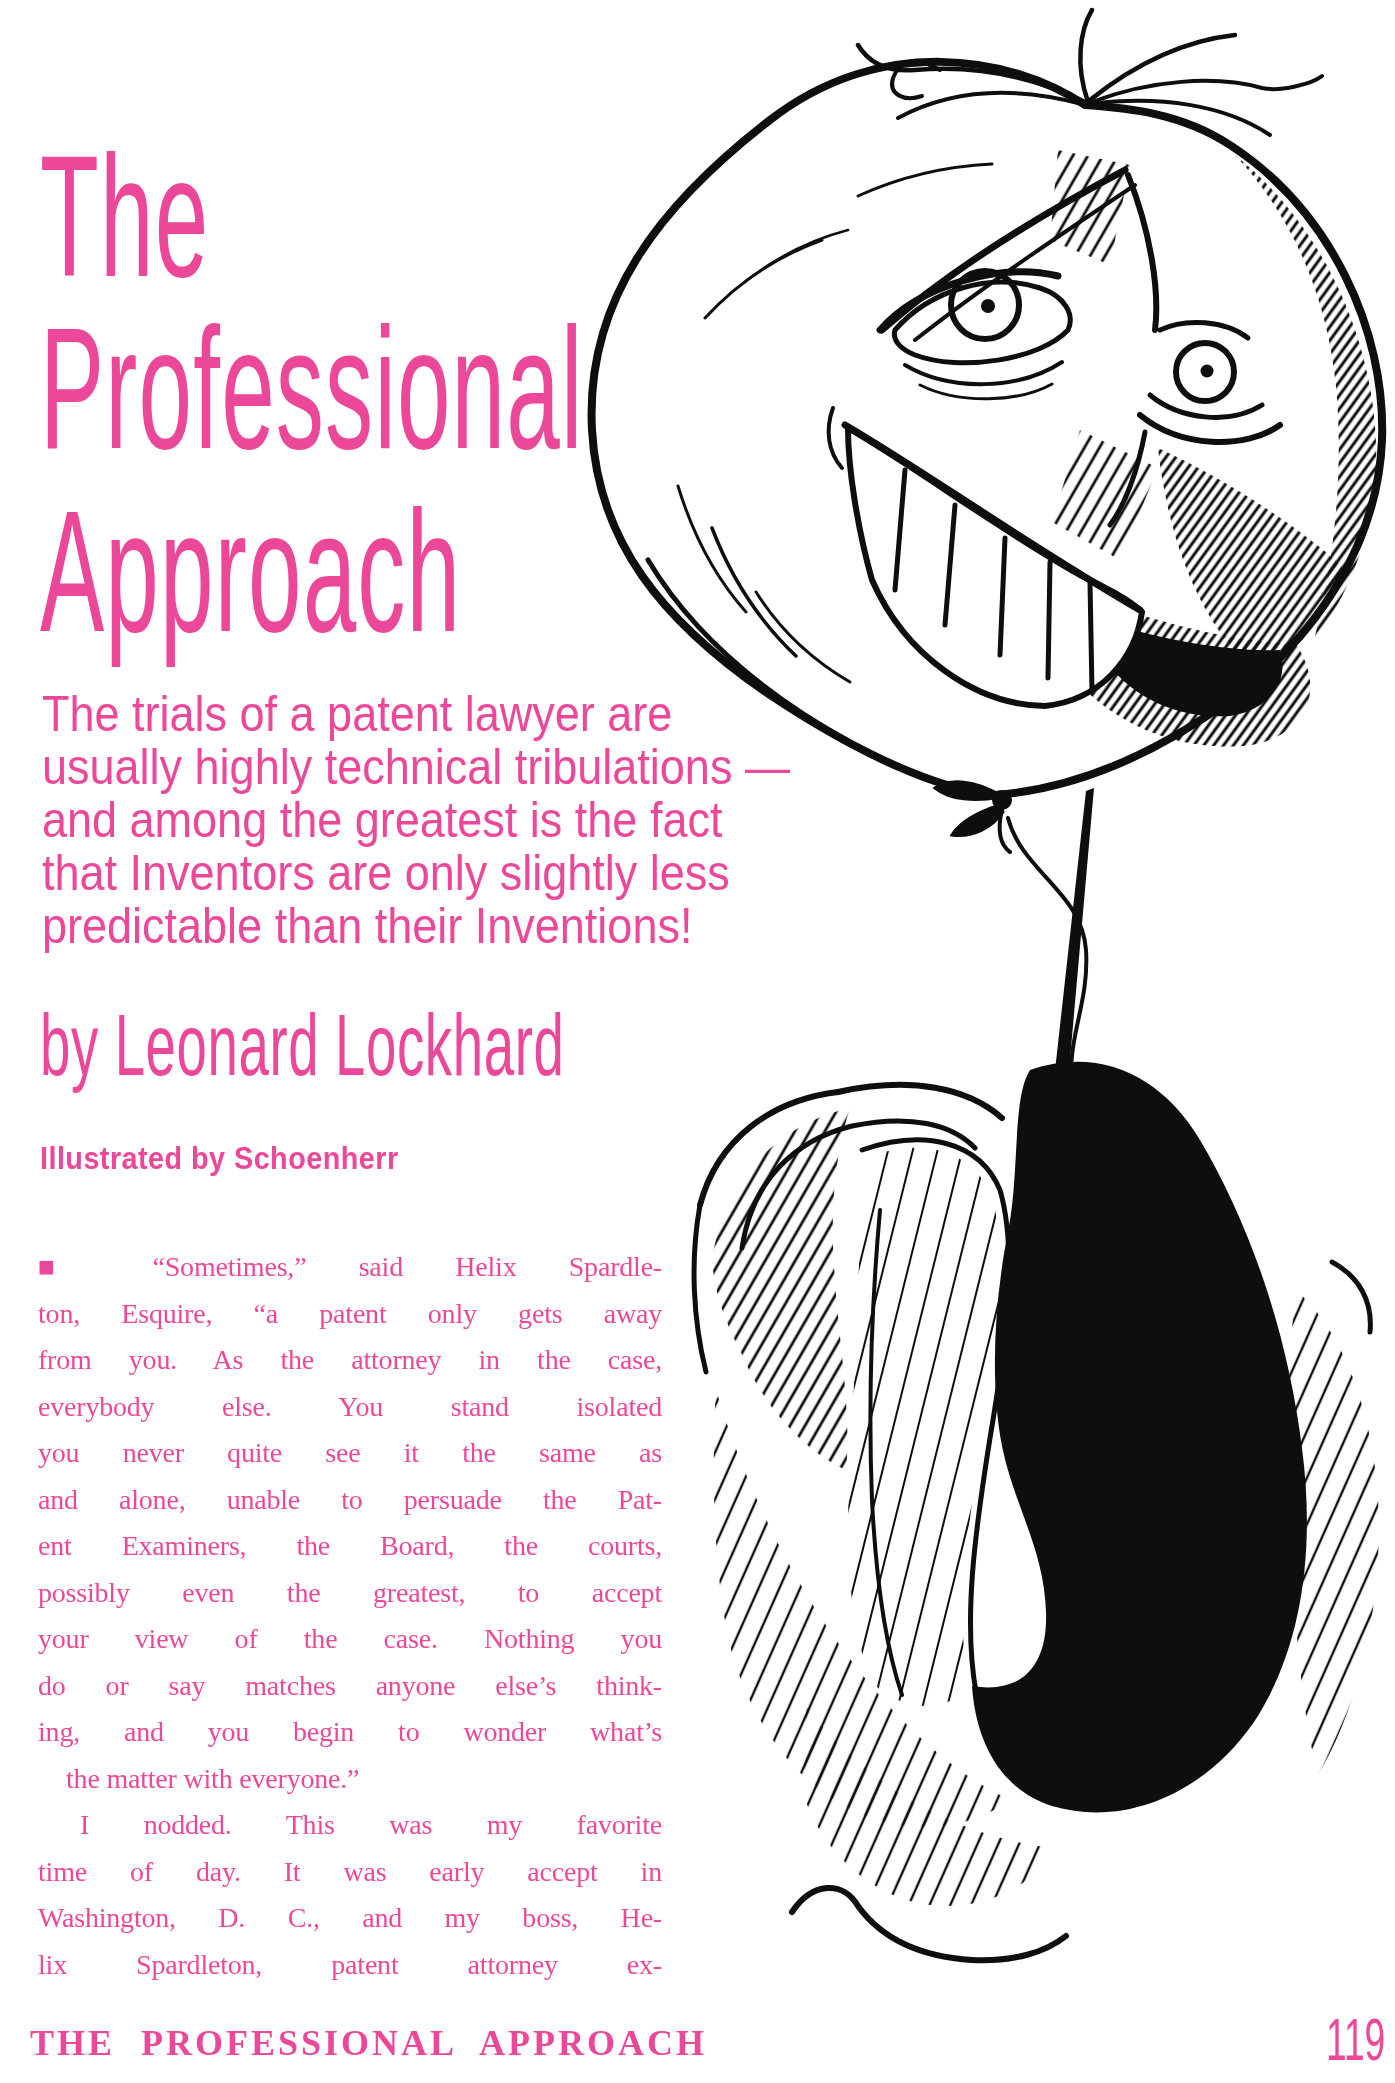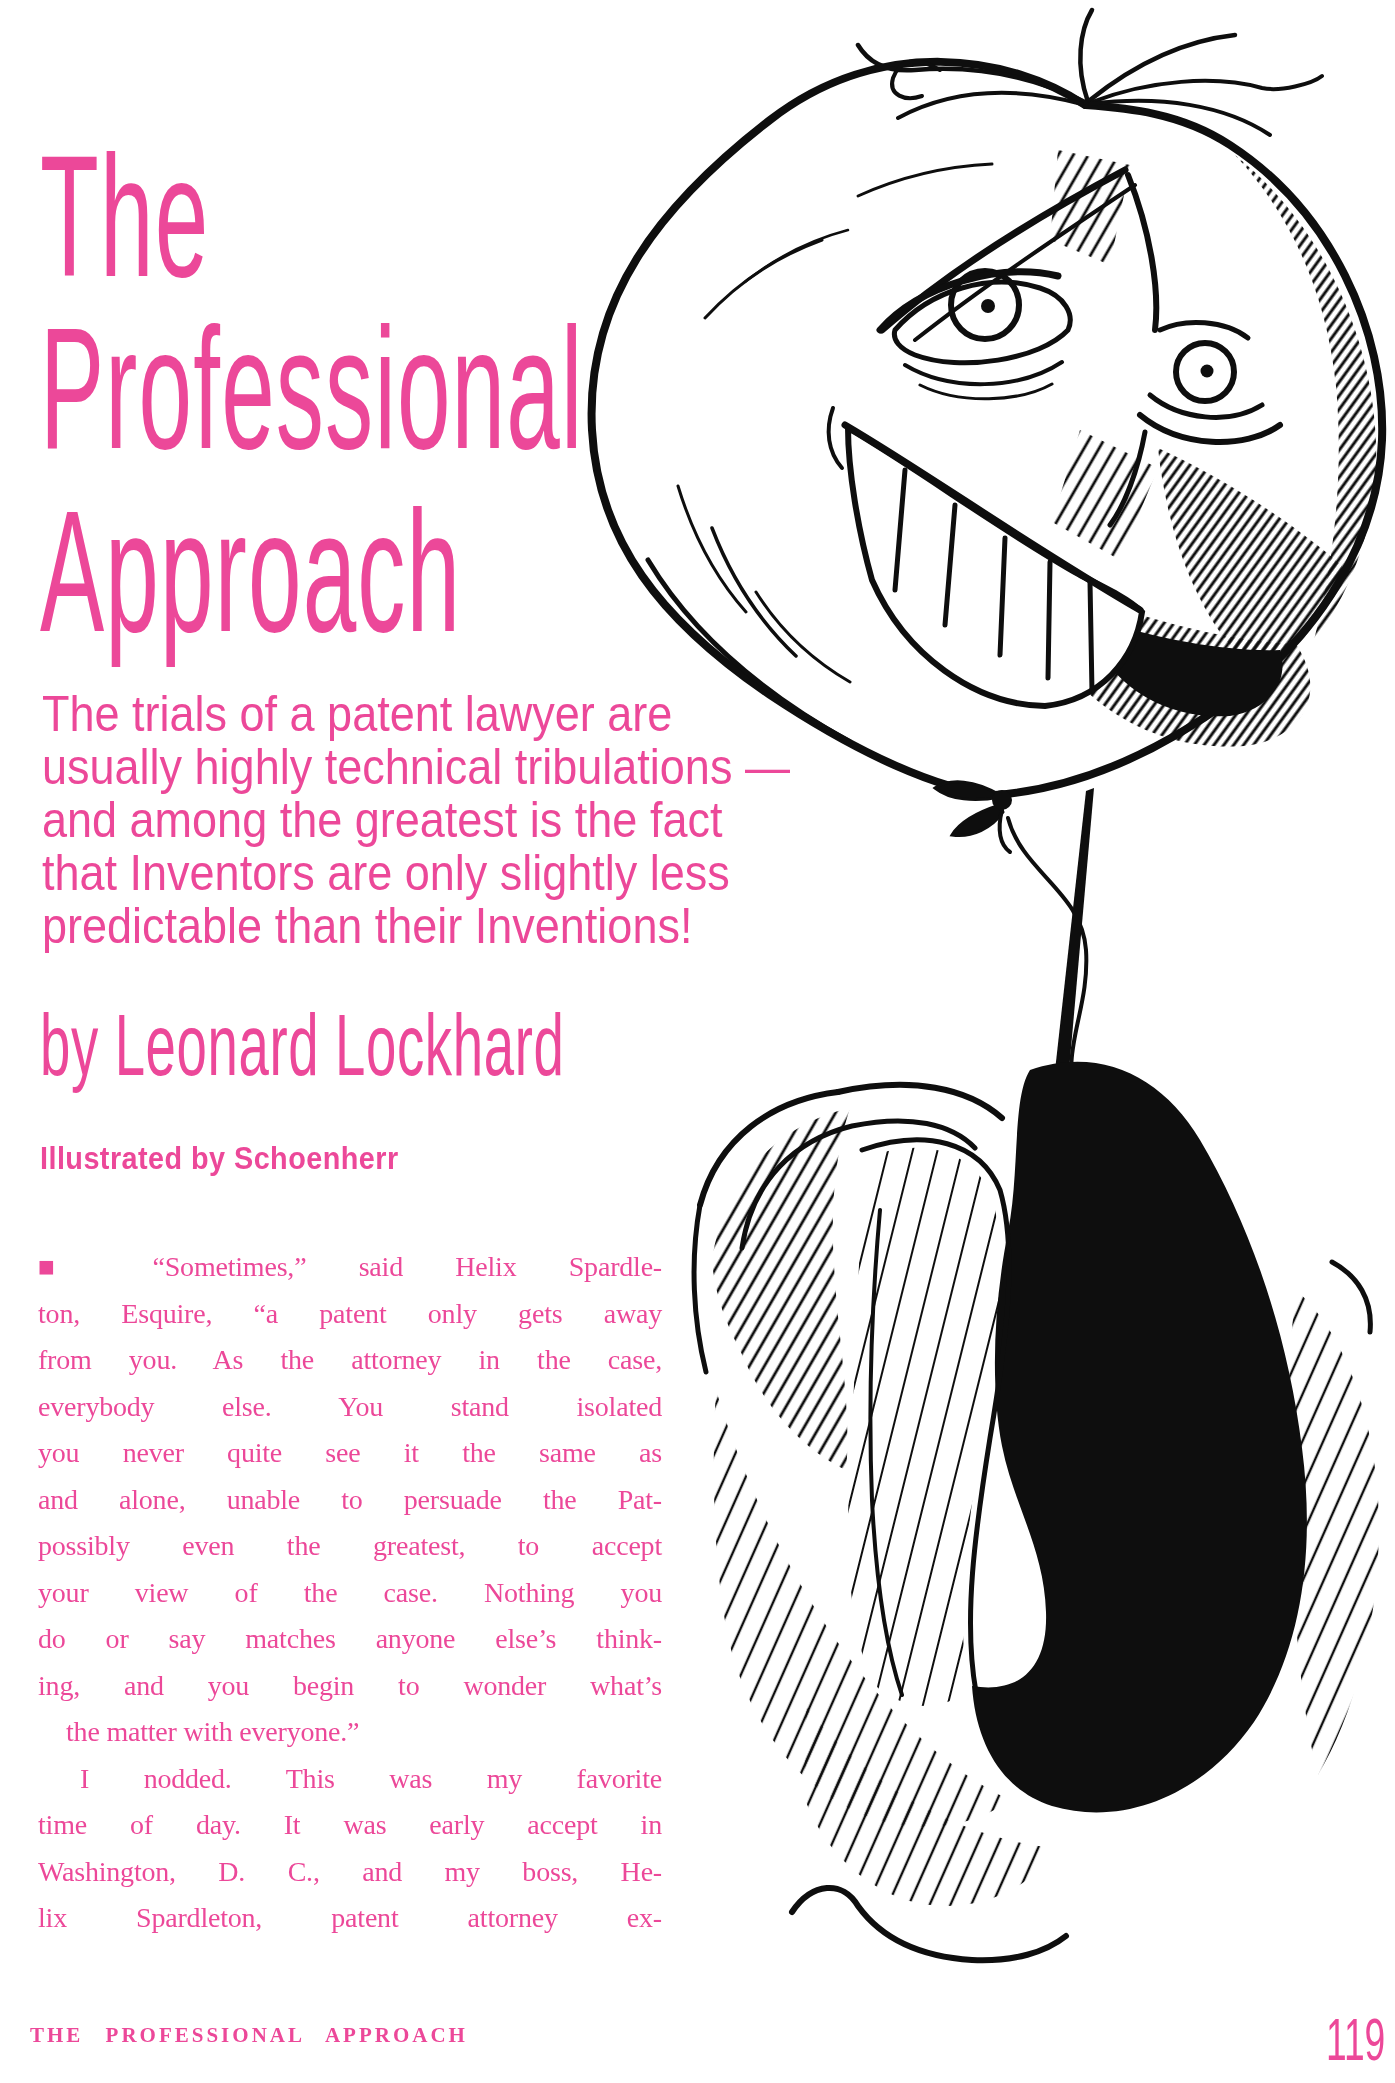--- a/index.html
+++ b/index.html
@@ -48,21 +48,21 @@
     font-family:"Liberation Serif","DejaVu Serif","DejaVu Sans",serif;
     font-size:28px;line-height:46.5px;letter-spacing:-0.2px;
   }
   .bl{text-align:justify;text-align-last:justify;height:46.5px;overflow:visible;white-space:normal;}
   .bl.rag{text-align:left;text-align-last:left;margin-left:28px;}
   .bl.ind{padding-left:42px;width:582px;}
   
   .running-title{
     position:absolute;left:30px;top:2025px;
     font-family:"Liberation Serif","DejaVu Serif",serif;
-    font-size:21px;font-weight:700;line-height:1;
+    font-size:36px;font-weight:700;line-height:1;
     letter-spacing:3px;word-spacing:14px;white-space:nowrap;
   }
   .page-number{
     position:absolute;left:1326px;top:2010px;
     font-family:"Liberation Sans","DejaVu Sans",sans-serif;
     font-size:60px;font-weight:400;line-height:1;
     transform:scaleX(0.62);transform-origin:0 0;
   }
   
   .illo{position:absolute;left:0;top:0;width:1395px;height:2083px;}
@@ -190,20 +190,21 @@
   <div class="byline">by Leonard Lockhard</div>
   <div class="credit">Illustrated by Schoenherr</div>
 
   <div class="bodycol">
     <div class="bl">■ “Sometimes,” said Helix Spardle-</div>
     <div class="bl">ton, Esquire, “a patent only gets away</div>
     <div class="bl">from you. As the attorney in the case,</div>
     <div class="bl">everybody else. You stand isolated</div>
     <div class="bl">you never quite see it the same as</div>
     <div class="bl">and alone, unable to persuade the Pat-</div>
+    <div class="bl">ent Examiners, the Board, the courts,</div>
     <div class="bl">possibly even the greatest, to accept</div>
     <div class="bl">your view of the case. Nothing you</div>
     <div class="bl">do or say matches anyone else’s think-</div>
     <div class="bl">ing, and you begin to wonder what’s</div>
     <div class="bl rag">the matter with everyone.”</div>
     <div class="bl ind">I nodded. This was my favorite</div>
     <div class="bl">time of day. It was early accept in</div>
     <div class="bl">Washington, D. C., and my boss, He-</div>
     <div class="bl">lix Spardleton, patent attorney ex-</div>
   </div>

